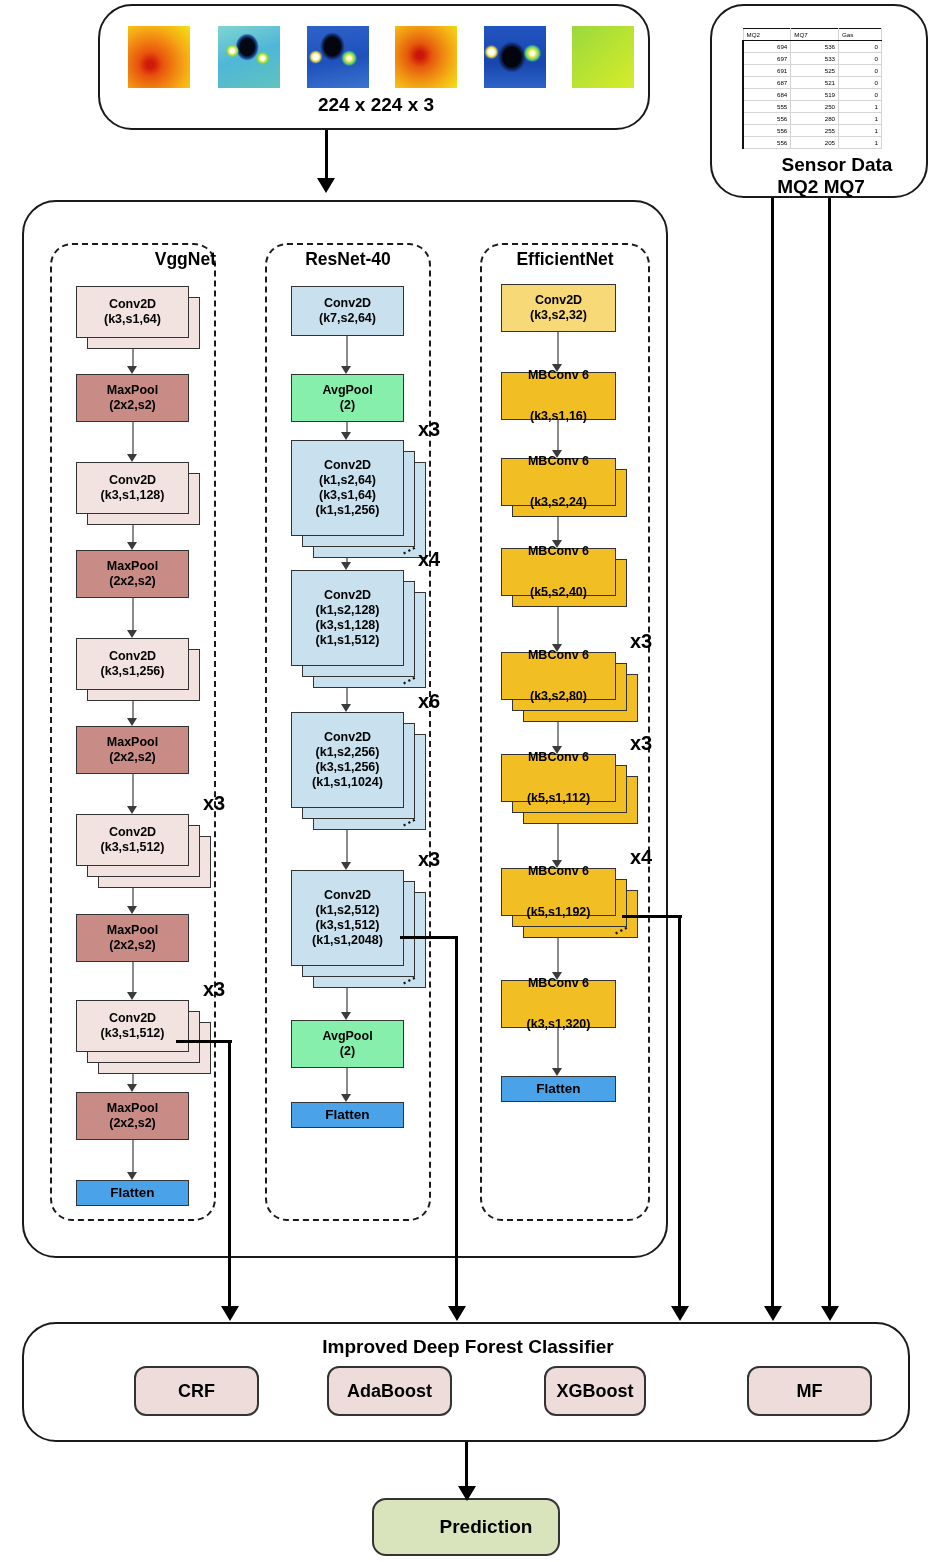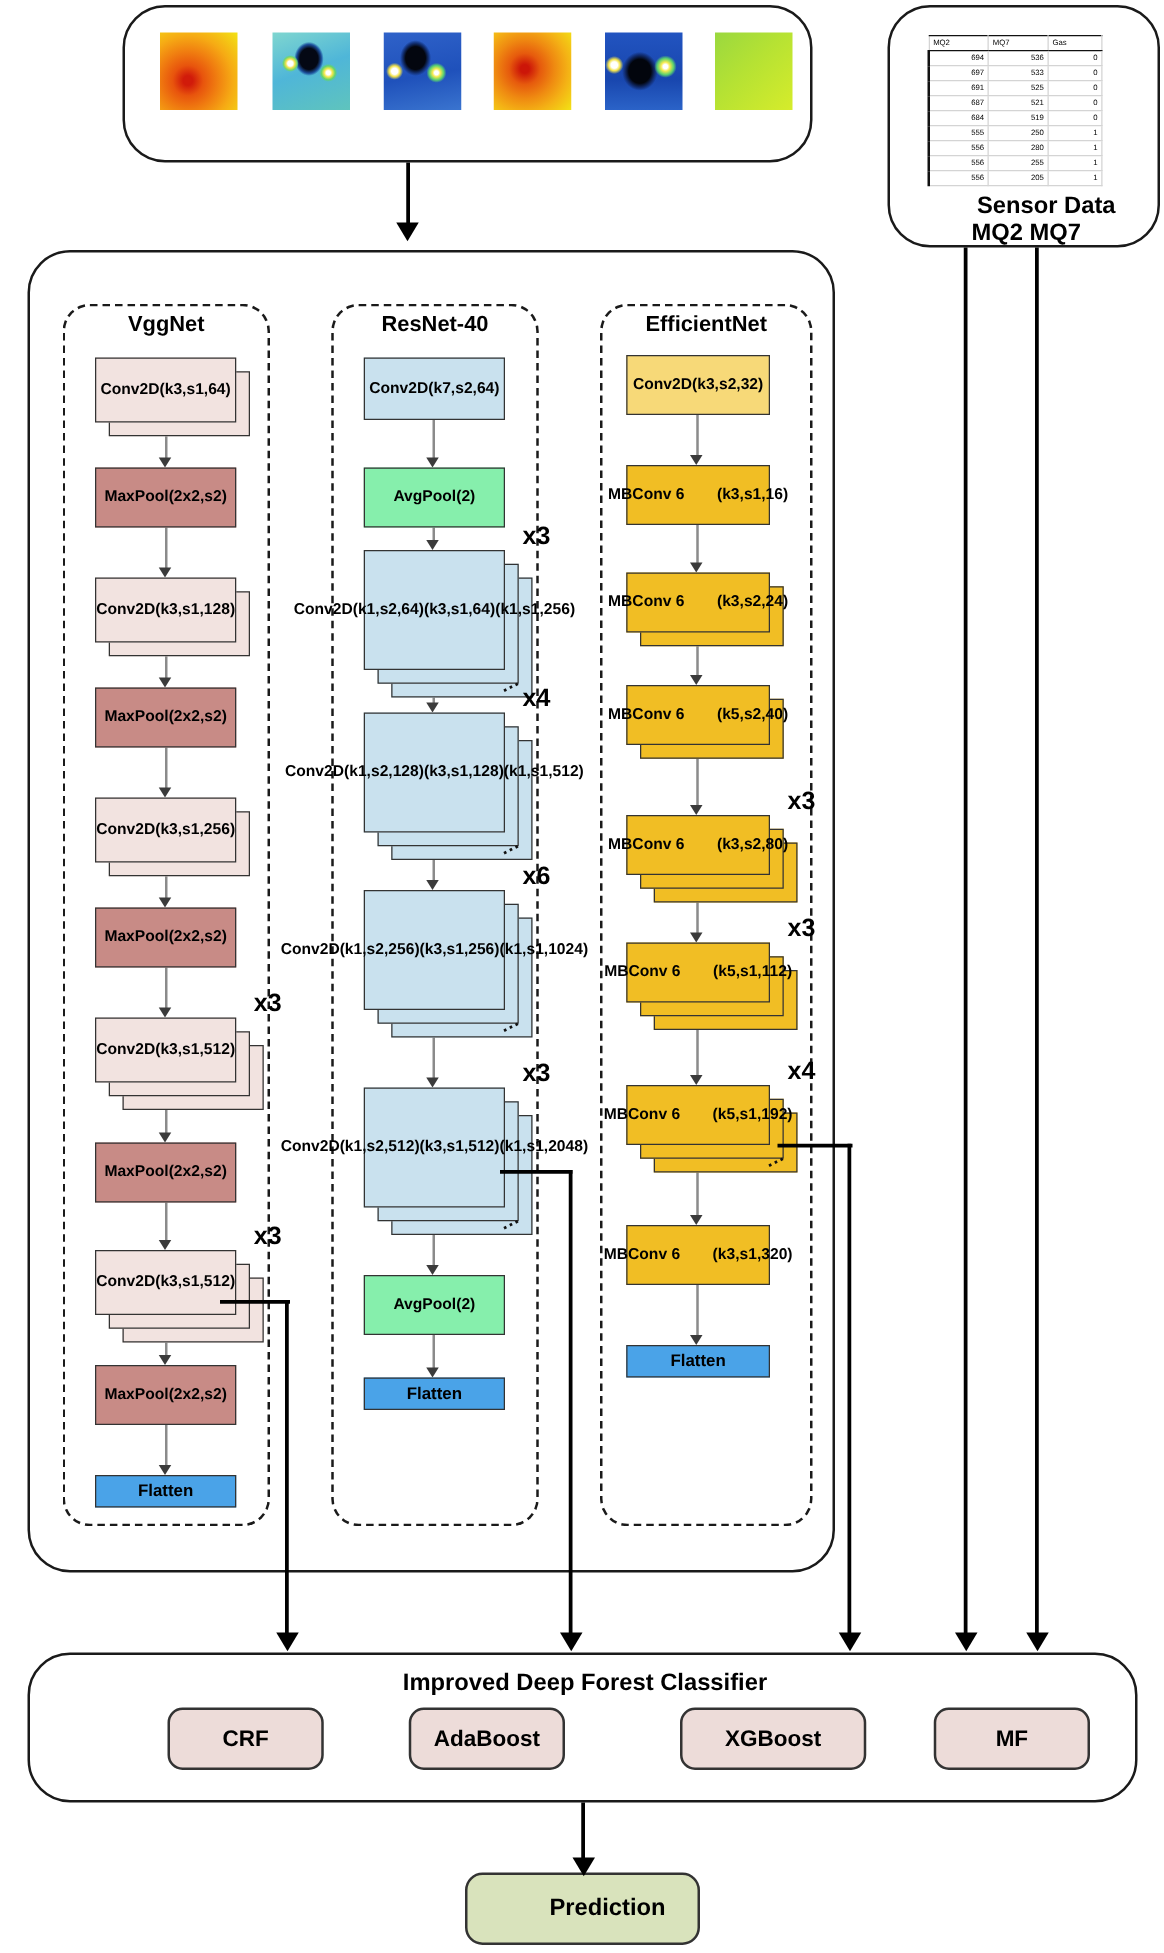--- a/index.html
+++ b/index.html
@@ -5,21 +5,21 @@
   html,body{margin:0;padding:0;background:#ffffff;}
   body{width:931px;height:1562px;position:relative;overflow:hidden;
        font-family:"Liberation Sans","DejaVu Sans",sans-serif;color:#000;}
   .abs{position:absolute;box-sizing:border-box;}
 
   
   .roundbox{border:2px solid #1a1a1a;border-radius:34px;background:#fff;}
   .dashbox{border:2px dashed #1a1a1a;border-radius:22px;background:transparent;}
 
   
-  .blk{border:1.6px solid #333;display:flex;flex-direction:row;
+  .blk{border:1.6px solid #333;display:flex;flex-direction:column;
        align-items:center;justify-content:center;text-align:center;
        font-size:12.5px;font-weight:700;line-height:1.22;z-index:5;}
   .blk .ln{display:block;white-space:nowrap;}
   .shadow{border:1.6px solid #333;z-index:2;}
 
   .c-vgg-conv{background:#f2e3e0;}
   .c-vgg-pool{background:#c88b86;}
   .c-res-conv{background:#c9e1ee;}
   .c-res-pool{background:#86efac;}
   .c-eff-head{background:#f7d978;}
@@ -80,20 +80,21 @@
 </head>
 <body>
 
 <div class="abs roundbox" style="left:98px;top:4px;width:552px;height:126px;">
   <div class="thumb t1" style="left:28px;"></div>
   <div class="thumb t2" style="left:118px;"></div>
   <div class="thumb t3" style="left:207px;"></div>
   <div class="thumb t4" style="left:295px;"></div>
   <div class="thumb t5" style="left:384px;"></div>
   <div class="thumb t6" style="left:472px;"></div>
+  <div class="ttl" style="left:0;top:88px;width:552px;font-size:19px;">224 x 224 x 3</div>
 </div>
 <div class="tv" style="left:325px;top:130px;height:52px;"></div>
 <div class="thead" style="left:317px;top:178px;"></div>
 
 <div class="abs roundbox" style="left:710px;top:4px;width:218px;height:194px;">
   <table class="stbl" style="left:30px;top:22px;width:140px;">
     <thead>
         <tr>
       <th>MQ2</th>
       <th>MQ7</th>
@@ -156,21 +157,21 @@
 <div class="thead" style="left:764px;top:1306px;"></div>
 <div class="tv" style="left:828px;top:198px;height:1112px;"></div>
 <div class="thead" style="left:821px;top:1306px;"></div>
 
 <div class="abs roundbox" style="left:22px;top:200px;width:646px;height:1058px;"></div>
 
 <div class="abs dashbox" style="left:50px;top:243px;width:166px;height:978px;"></div>
 <div class="abs dashbox" style="left:265px;top:243px;width:166px;height:978px;"></div>
 <div class="abs dashbox" style="left:480px;top:243px;width:170px;height:978px;"></div>
 
-<div class="ttl" style="left:50px;top:249px;width:166px;">VggNet</div>
+<div class="ttl" style="left:50px;top:249px;width:166px;text-align:right;">VggNet</div>
 <div class="ttl" style="left:265px;top:249px;width:166px;">ResNet-40</div>
 <div class="ttl" style="left:480px;top:249px;width:170px;">EfficientNet</div>
 
 <div id="layer-host">
     <div class="abs shadow c-vgg-conv" style="left: 87px; top: 297px; width: 113px; height: 52px; z-index: 3;"></div>
     <div class="abs blk c-vgg-conv" style="left: 76px; top: 286px; width: 113px; height: 52px;">
       <span class="ln">Conv2D</span>
       <span class="ln">(k3,s1,64)</span>
     </div>
     <div class="varrow" style="left: 132px; top: 349px; height: 18px;"></div>
@@ -388,21 +389,21 @@
 
 <div class="abs roundbox" style="left:22px;top:1322px;width:888px;height:120px;">
   <div class="ttl" style="left:0;top:12px;width:888px;font-size:19px;">Improved Deep Forest Classifier</div>
   <div id="model-host">
       <div class="abs c-crf" style="left: 110px; top: 42px; width: 125px; height: 50px; border: 2px solid rgb(51, 51, 51); border-radius: 12px; display: flex; align-items: center; justify-content: center; font-size: 18px; font-weight: 700;">
         <span>CRF</span>
       </div>
       <div class="abs c-crf" style="left: 303px; top: 42px; width: 125px; height: 50px; border: 2px solid rgb(51, 51, 51); border-radius: 12px; display: flex; align-items: center; justify-content: center; font-size: 18px; font-weight: 700;">
         <span>AdaBoost</span>
       </div>
-      <div class="abs c-crf" style="left: 520px; top: 42px; width: 149px; height: 50px; border: 2px solid rgb(51, 51, 51); border-radius: 12px; display: flex; align-items: center; justify-content: center; font-size: 18px; font-weight: 700;">
+      <div class="abs c-crf" style="left: 520px; top: 42px; width: 102px; height: 50px; border: 2px solid rgb(51, 51, 51); border-radius: 12px; display: flex; align-items: center; justify-content: center; font-size: 18px; font-weight: 700;">
         <span>XGBoost</span>
       </div>
       <div class="abs c-crf" style="left: 723px; top: 42px; width: 125px; height: 50px; border: 2px solid rgb(51, 51, 51); border-radius: 12px; display: flex; align-items: center; justify-content: center; font-size: 18px; font-weight: 700;">
         <span>MF</span>
       </div>
     </div>
 </div>
 
 <div class="tv" style="left:465px;top:1442px;height:48px;"></div>
 <div class="thead" style="left:458px;top:1486px;"></div>

